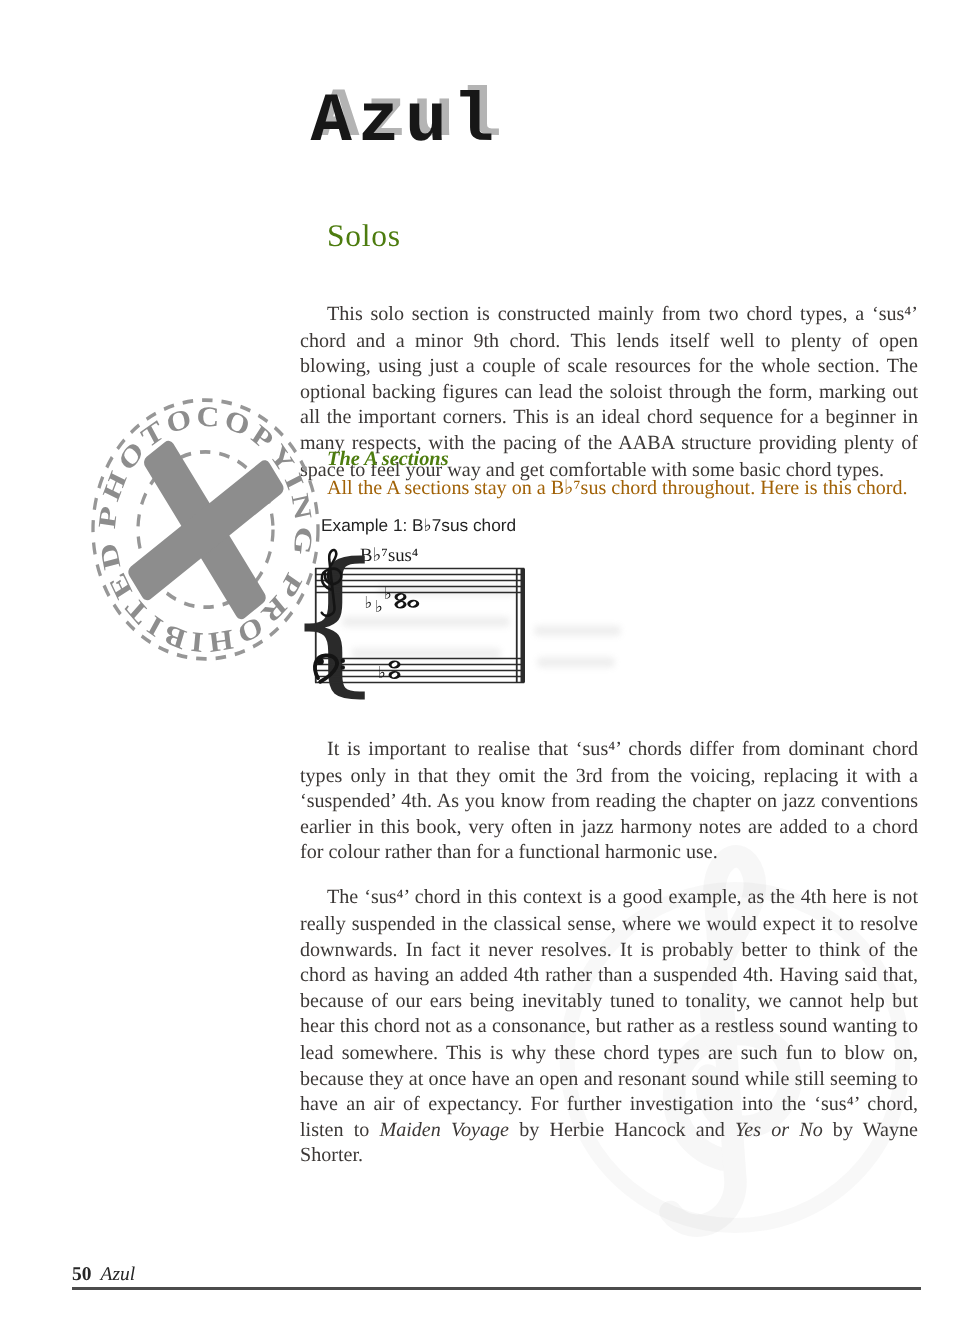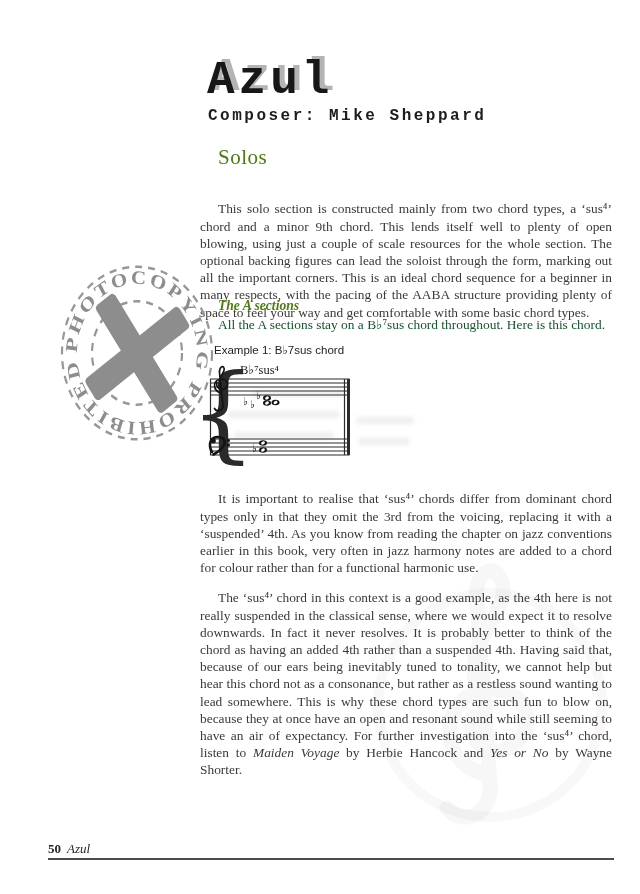--- a/index.html
+++ b/index.html
@@ -40,21 +40,21 @@
   .p1{top:187px;}
   .p2{top:477px;}
   .p3{top:576px;}
   .p4{top:734px;}
   .subsection-heading{
     position:absolute;left:218px;top:298px;
     font-size:13.6px;font-weight:bold;font-style:italic;color:#4d7c0f;
   }
   .subsection-body{
     position:absolute;left:218px;top:316px;width:394px;
-    font-size:13.4px;line-height:17.2px;color:#14532d;
+    font-size:13.4px;line-height:17.2px;color:#a16207;
   }
   .example-label{
     position:absolute;left:214px;top:343px;
     font-family:Liberation Sans, sans-serif;
     font-size:11.5px;color:#222;
   }
   
   .music{position:absolute;left:196px;top:360px;}
   
   .stamp{position:absolute;left:58px;top:262px;}
@@ -89,21 +89,20 @@
     </g>
   </svg>
 
   <div class="smudge" style="left:252px;top:390px;width:92px;height:7px;"></div>
   <div class="smudge" style="left:228px;top:411px;width:112px;height:7px;"></div>
   <div class="smudge" style="left:234px;top:432px;width:100px;height:7px;"></div>
   <div class="smudge" style="left:356px;top:417px;width:58px;height:7px;"></div>
   <div class="smudge" style="left:358px;top:438px;width:52px;height:7px;"></div>
 
   <div class="title">Azul</div>
-  <div class="composer">Composer: Mike Sheppard</div>
   <div class="section-heading">Solos</div>
 
   <p class="para p1">This solo section is constructed mainly from two chord types, a ‘sus⁴’ chord and a minor 9th chord. This lends itself well to plenty of open blowing, using just a couple of scale resources for the whole section. The optional backing figures can lead the soloist through the form, marking out all the important corners. This is an ideal chord sequence for a beginner in many respects, with the pacing of the AABA structure providing plenty of space to feel your way and get comfortable with some basic chord types.</p>
 
   <div class="subsection-heading">The A sections</div>
   <div class="subsection-body">All the A sections stay on a B♭⁷sus chord throughout. Here is this chord.</div>
 
   <div class="example-label">Example 1: B♭7sus chord</div>
 
   <svg class="music" width="164" height="108" viewBox="0 0 164 108">

